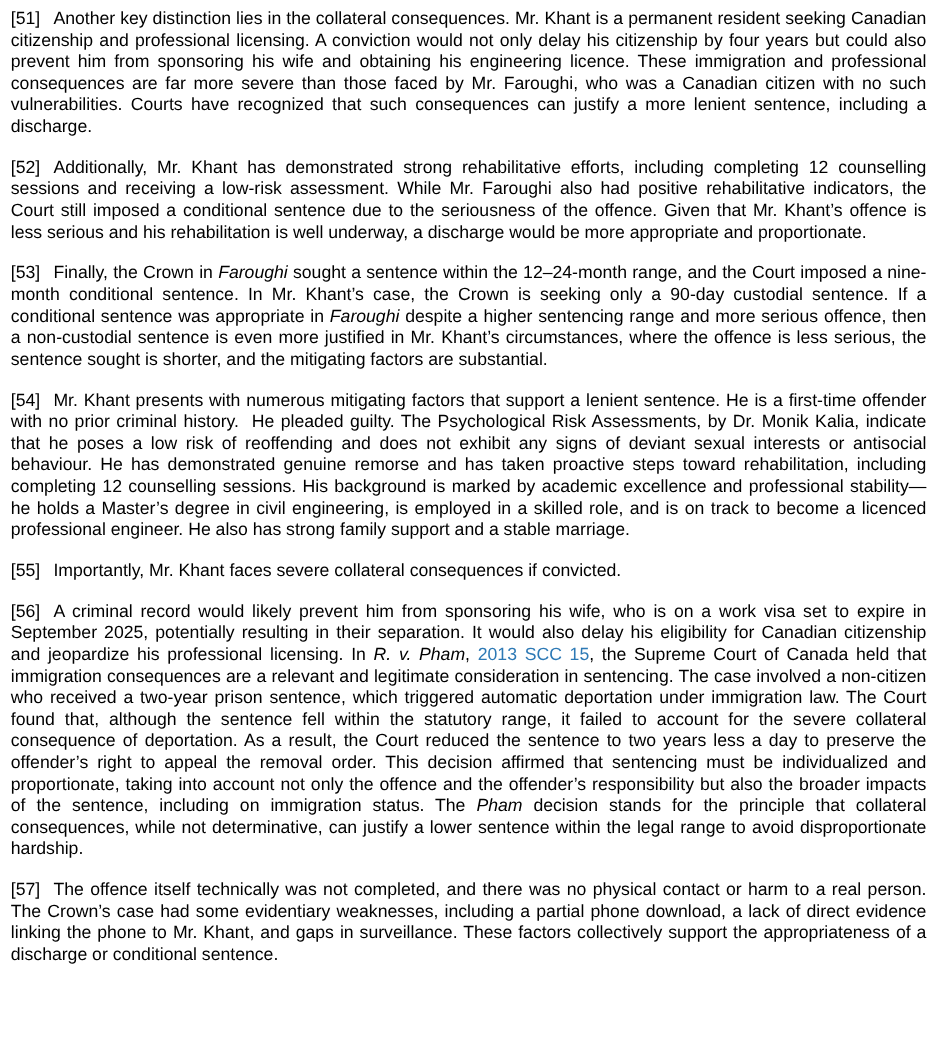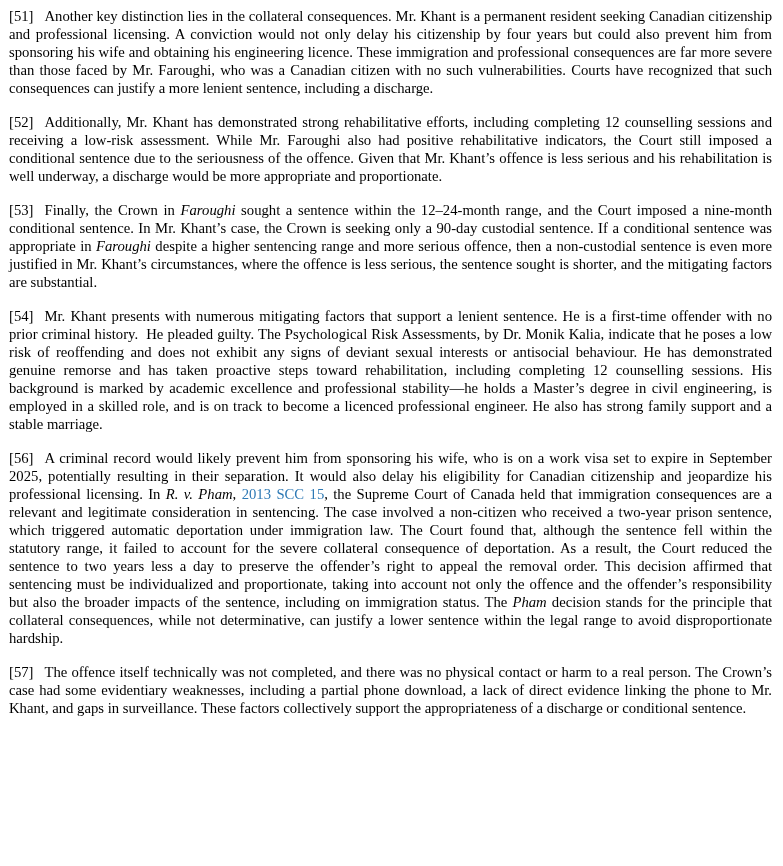--- a/index.html
+++ b/index.html
@@ -7,21 +7,21 @@
     padding: 0;
     background: #ffffff;
   }
   .page {
     width: 783px;
     height: 866px;
     box-sizing: border-box;
     padding: 7px 11px 0 9px;
     background: var(--page-bg, #ffffff);
     color: var(--text-color, #000000);
-    font-family: Liberation Serif, serif;
+    font-family: Liberation Sans, sans-serif;
     font-size: 14.7px;
     line-height: 18px;
     overflow: hidden;
   }
   .para {
     margin: 0 0 16px 0;
     text-align: justify;
   }
   .pnum {
     margin-right: 11px;
@@ -37,16 +37,17 @@
 </style>
 </head>
 <body>
 
 <div class="page">
   <div id="doc-body">
       <p class="para"><span class="pnum">[51]</span><span class="seg-plain">Another key distinction lies in the collateral consequences. Mr. Khant is a permanent resident seeking Canadian citizenship and professional licensing. A conviction would not only delay his citizenship by four years but could also prevent him from sponsoring his wife and obtaining his engineering licence. These immigration and professional consequences are far more severe than those faced by Mr. Faroughi, who was a Canadian citizen with no such vulnerabilities. Courts have recognized that such consequences can justify a more lenient sentence, including a discharge.</span></p>
       <p class="para"><span class="pnum">[52]</span><span class="seg-plain">Additionally, Mr. Khant has demonstrated strong rehabilitative efforts, including completing 12 counselling sessions and receiving a low-risk assessment. While Mr. Faroughi also had positive rehabilitative indicators, the Court still imposed a conditional sentence due to the seriousness of the offence. Given that Mr. Khant’s offence is less serious and his rehabilitation is well underway, a discharge would be more appropriate and proportionate.</span></p>
       <p class="para"><span class="pnum">[53]</span><span class="seg-plain">Finally, the Crown in </span><span class="seg-italic">Faroughi</span><span class="seg-plain"> sought a sentence within the 12–24-month range, and the Court imposed a nine-month conditional sentence. In Mr. Khant’s case, the Crown is seeking only a 90-day custodial sentence. If a conditional sentence was appropriate in </span><span class="seg-italic">Faroughi</span><span class="seg-plain"> despite a higher sentencing range and more serious offence, then a non-custodial sentence is even more justified in Mr. Khant’s circumstances, where the offence is less serious, the sentence sought is shorter, and the mitigating factors are substantial.</span></p>
       <p class="para"><span class="pnum">[54]</span><span class="seg-plain">Mr. Khant presents with numerous mitigating factors that support a lenient sentence. He is a first-time offender with no prior criminal history.&nbsp; He pleaded guilty. The Psychological Risk Assessments, by Dr. Monik Kalia, indicate that he poses a low risk of reoffending and does not exhibit any signs of deviant sexual interests or antisocial behaviour. He has demonstrated genuine remorse and has taken proactive steps toward rehabilitation, including completing 12 counselling sessions. His background is marked by academic excellence and professional stability—he holds a Master’s degree in civil engineering, is employed in a skilled role, and is on track to become a licenced professional engineer. He also has strong family support and a stable marriage.</span></p>
+      <p class="para"><span class="pnum">[55]</span><span class="seg-plain">Importantly, Mr. Khant faces severe collateral consequences if convicted.</span></p>
       <p class="para"><span class="pnum">[56]</span><span class="seg-plain">A criminal record would likely prevent him from sponsoring his wife, who is on a work visa set to expire in September 2025, potentially resulting in their separation. It would also delay his eligibility for Canadian citizenship and jeopardize his professional licensing. In </span><span class="seg-italic">R. v. Pham</span><span class="seg-plain">, </span><a class="cite-link">2013 SCC 15</a><span class="seg-plain">, the Supreme Court of Canada held that immigration consequences are a relevant and legitimate consideration in sentencing. The case involved a non-citizen who received a two-year prison sentence, which triggered automatic deportation under immigration law. The Court found that, although the sentence fell within the statutory range, it failed to account for the severe collateral consequence of deportation. As a result, the Court reduced the sentence to two years less a day to preserve the offender’s right to appeal the removal order. This decision affirmed that sentencing must be individualized and proportionate, taking into account not only the offence and the offender’s responsibility but also the broader impacts of the sentence, including on immigration status. The </span><span class="seg-italic">Pham</span><span class="seg-plain"> decision stands for the principle that collateral consequences, while not determinative, can justify a lower sentence within the legal range to avoid disproportionate hardship.</span></p>
       <p class="para"><span class="pnum">[57]</span><span class="seg-plain">The offence itself technically was not completed, and there was no physical contact or harm to a real person. The Crown’s case had some evidentiary weaknesses, including a partial phone download, a lack of direct evidence linking the phone to Mr. Khant, and gaps in surveillance. These factors collectively support the appropriateness of a discharge or conditional sentence.</span></p>
     </div>
 </div>
 
 </body></html>

